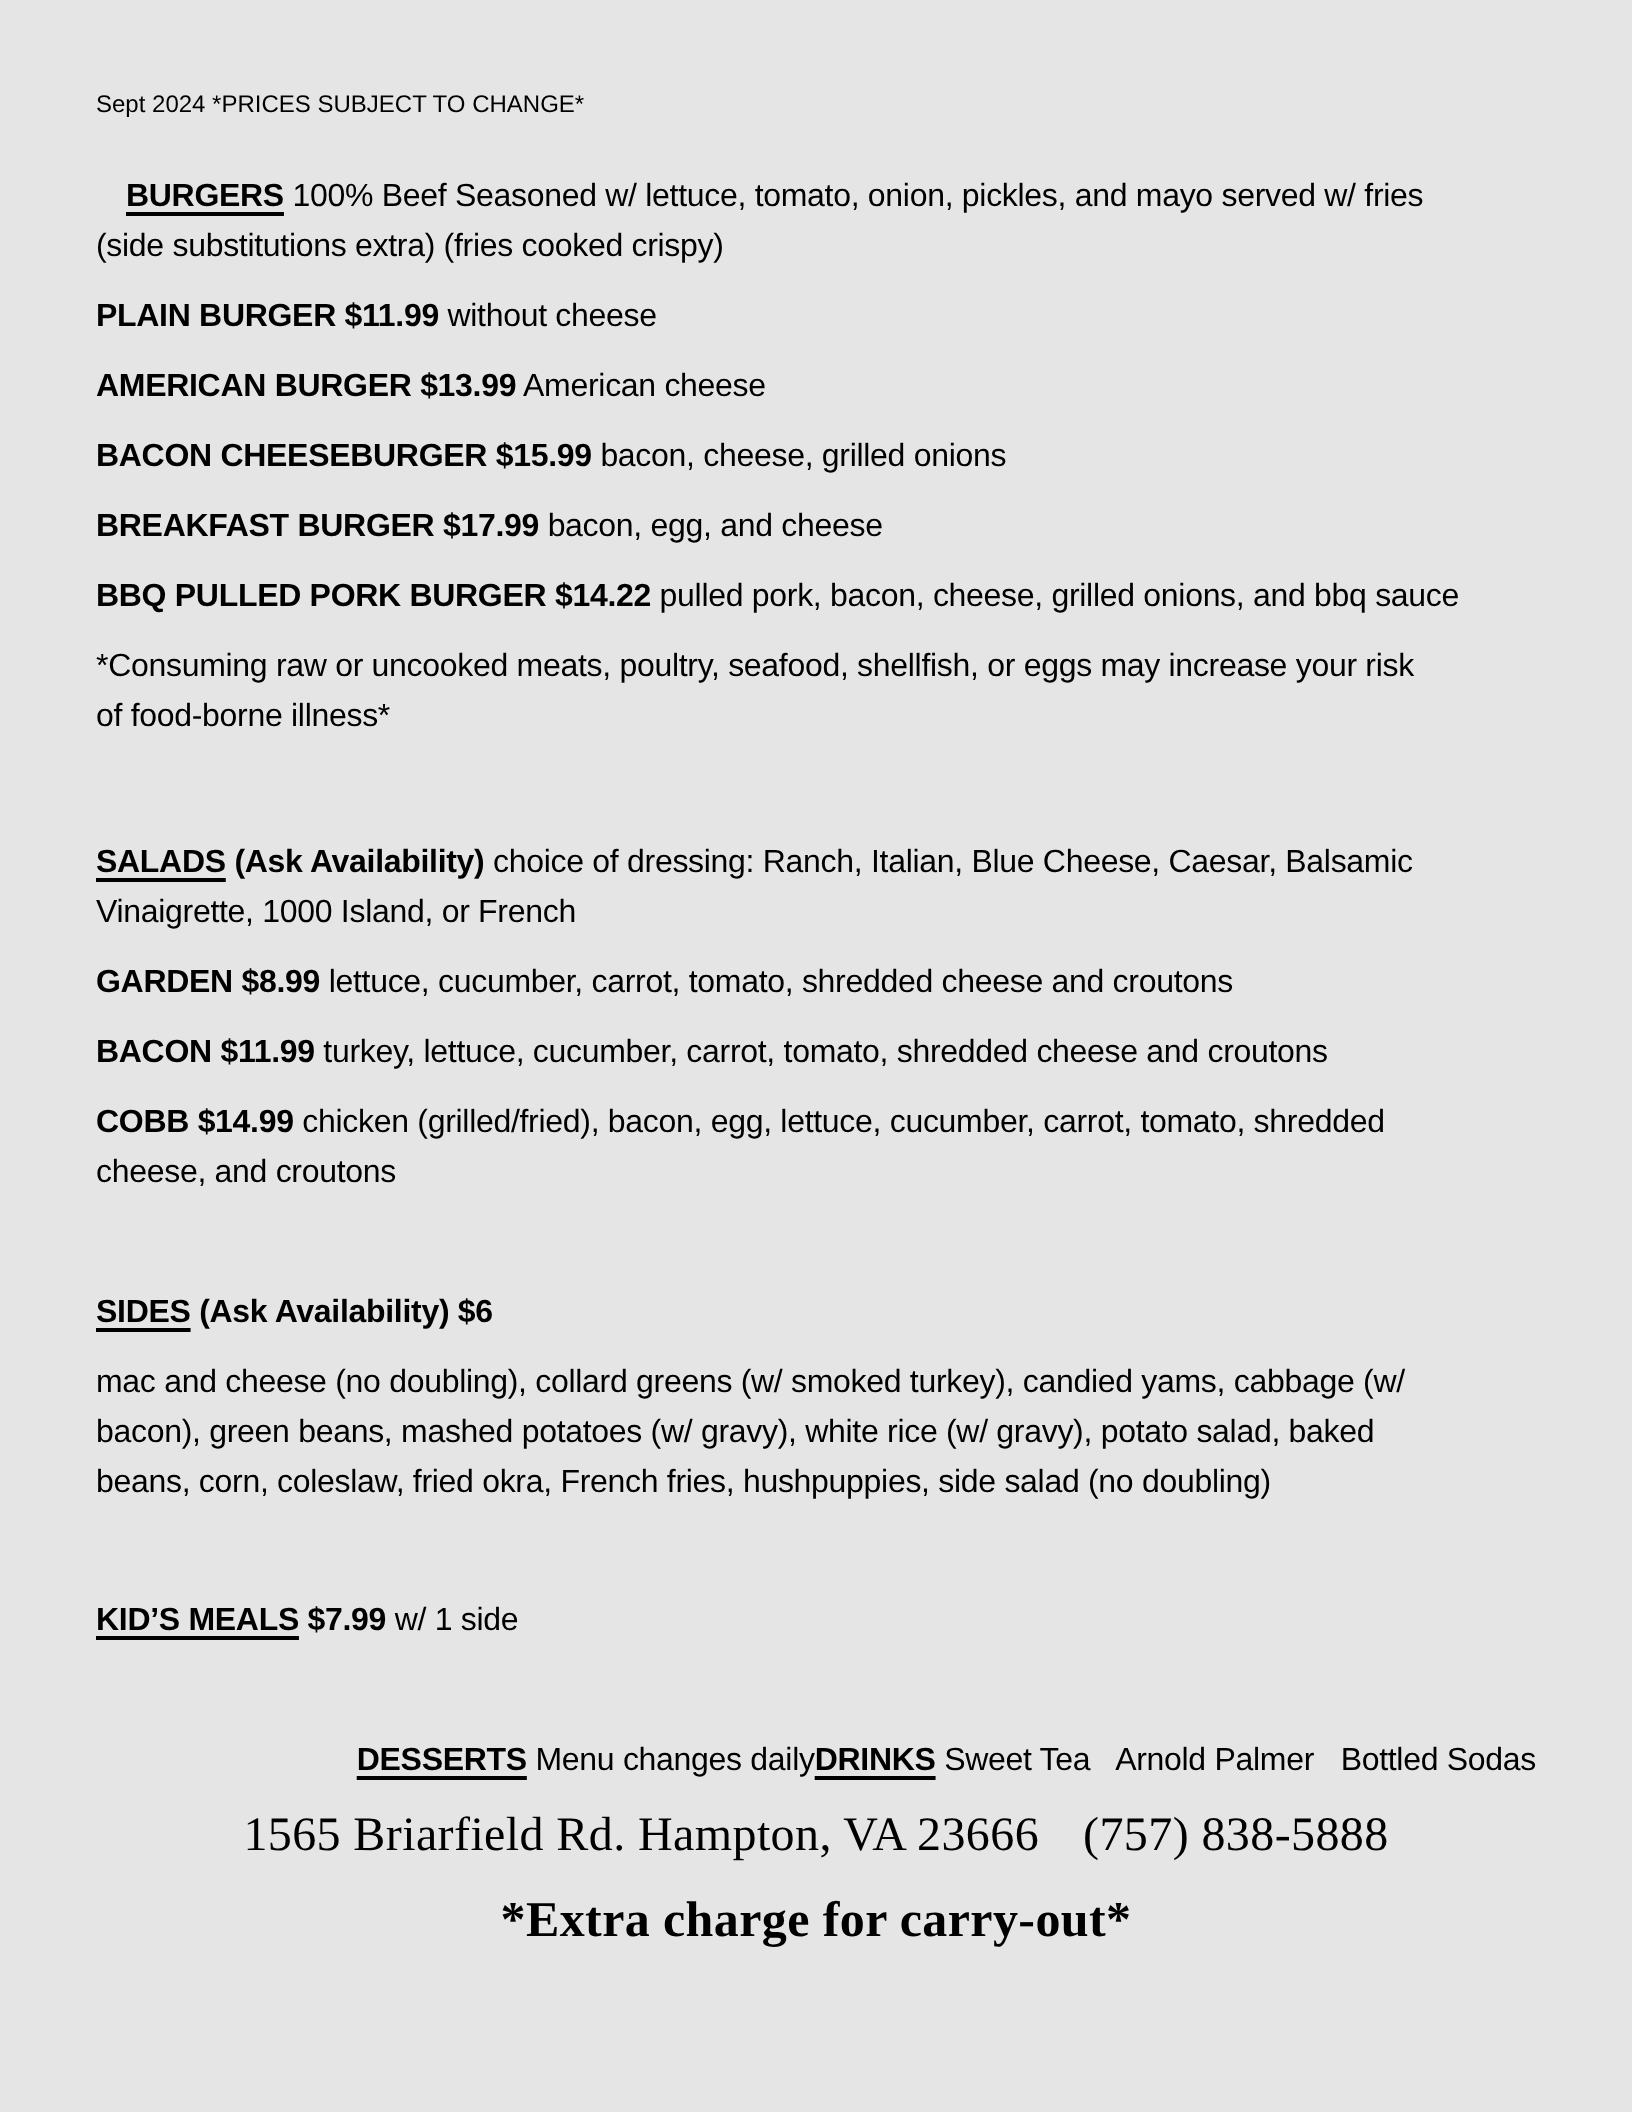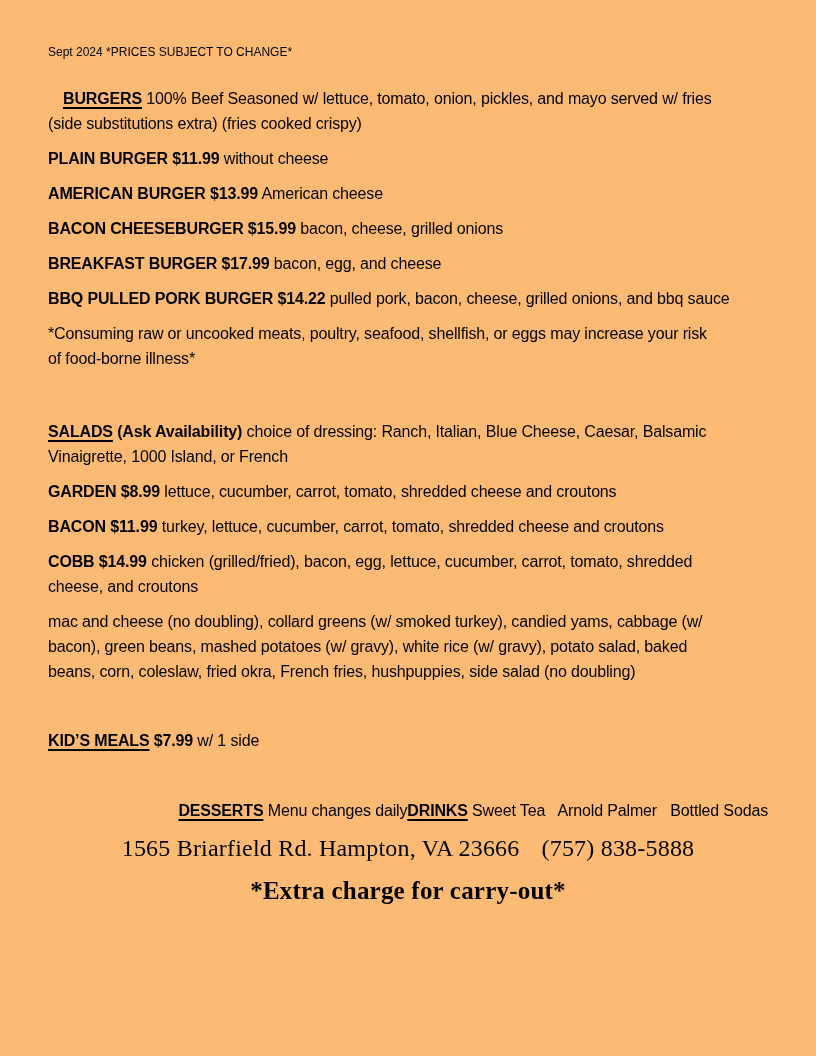--- a/index.html
+++ b/index.html
@@ -6,21 +6,21 @@
     margin: 0;
     padding: 0;
     background: #ffffff;
   }
   .page {
     position: relative;
     box-sizing: border-box;
     width: 816px;
     height: 1056px;
     margin: 0 auto;
-    background: #fdba74;
+    background: #e5e5e5;
     color: #000000;
     font-family: "Liberation Sans", sans-serif;
     padding: 44px 48px 0 48px;
     overflow: hidden;
   }
   .note {
     font-size: 12px;
     line-height: 16px;
     margin: 0 0 26px 0;
     letter-spacing: 0;
@@ -136,20 +136,24 @@
     </p>
     <p class="line">
       <span class="b">COBB</span>
       <span class="b">$14.99</span>
       <span>chicken (grilled/fried), bacon, egg, lettuce, cucumber, carrot, tomato, shredded</span>
       <span class="block">cheese, and croutons</span>
     </p>
   </div>
 
   <div>
+    <p class="line gap-sides">
+      <span class="b u">SIDES</span>
+      <span class="b">(Ask Availability) $6</span>
+    </p>
     <p class="line">
       <span class="block">mac and cheese (no doubling), collard greens (w/ smoked turkey), candied yams, cabbage (w/</span>
       <span class="block">bacon), green beans, mashed potatoes (w/ gravy), white rice (w/ gravy), potato salad, baked</span>
       <span class="block">beans, corn, coleslaw, fried okra, French fries, hushpuppies, side salad (no doubling)</span>
     </p>
   </div>
 
   <div>
     <p class="line gap-kids">
       <span class="b u">KID’S MEALS</span>

